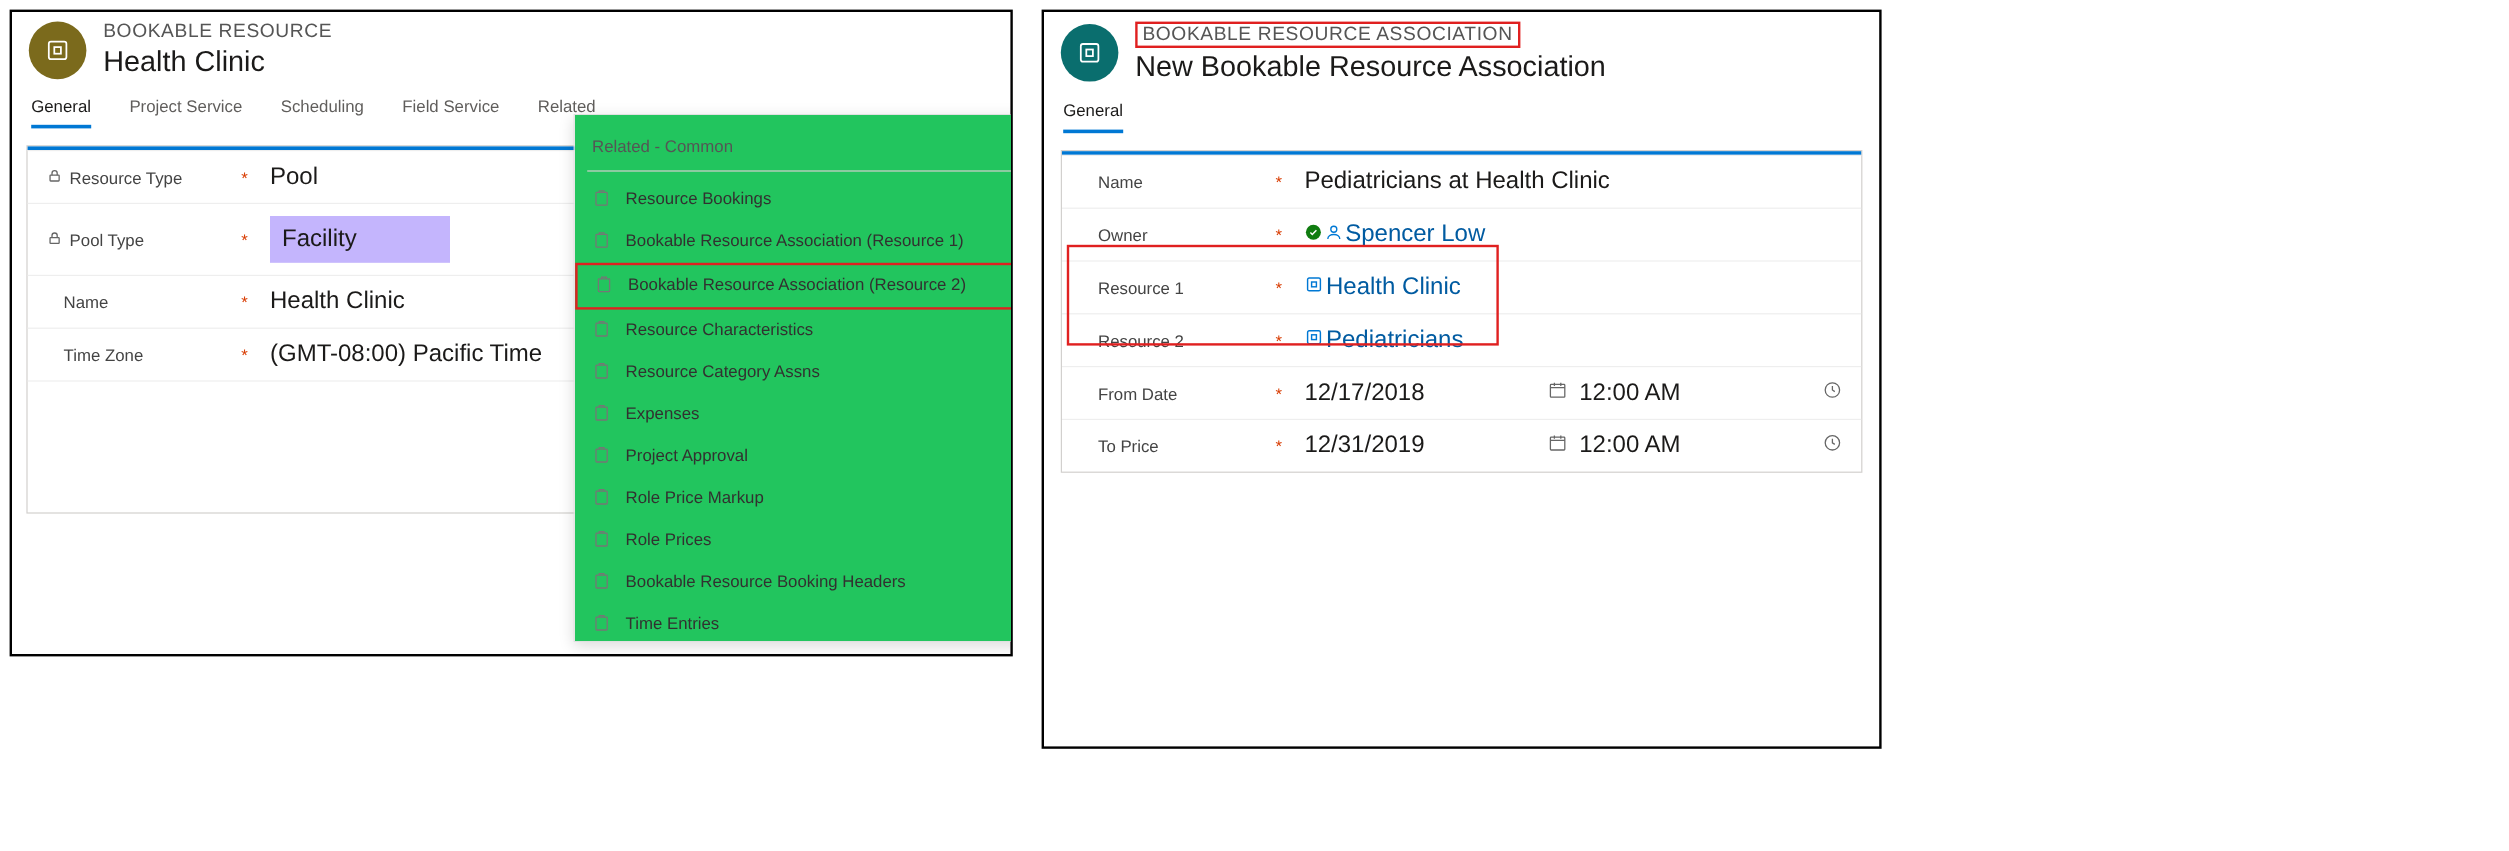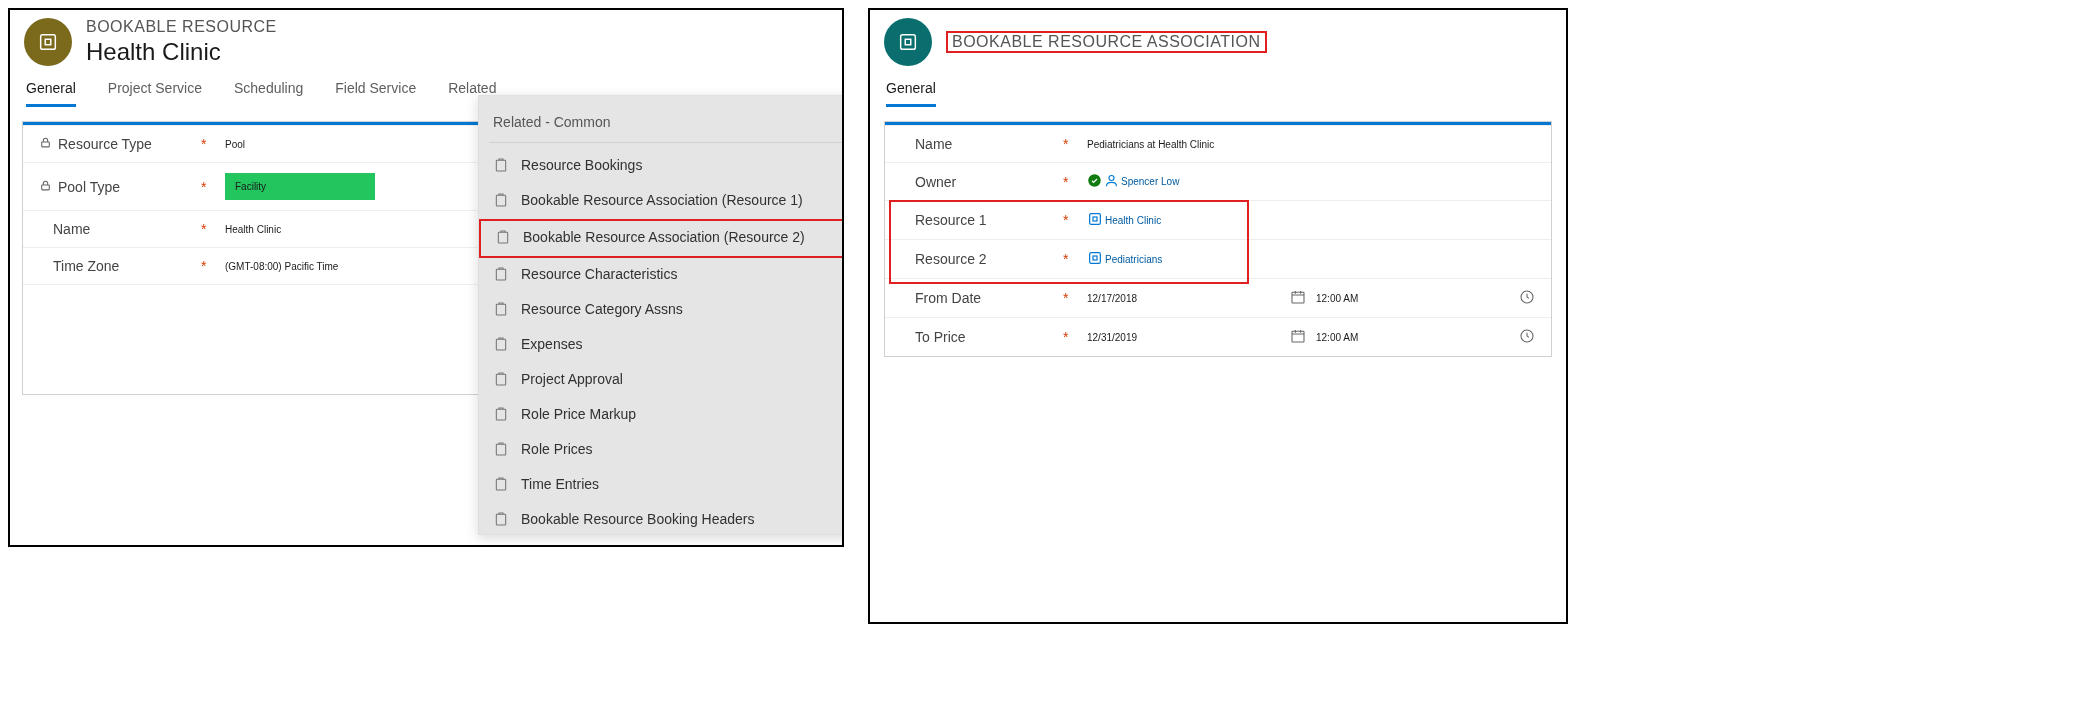--- a/index.html
+++ b/index.html
@@ -95,41 +95,41 @@
     display: flex;
     align-items: center;
     gap: 6px;
     font-size: 14px;
   }
   .field-indent { padding-left: 14px; }
   .req-star { color: #d83b01; width: 12px; }
   .field-value {
     flex: 1;
     color: #1b1a19;
-    font-size: 10px;
+    font-size: 20px;
   }
   .field-value.select-box {
-    background: #22c55e;
+    background: #c4b5fd;
     padding: 8px 10px;
     min-width: 150px;
     flex: 0 0 auto;
     border: none;
   }
   .lock-icon svg { color: #666; }
   .link-value { color: #005ba1; font-weight: 400; cursor: pointer; }
   .link-icon svg { color: #0078d4; }
   .link-icon.green svg { color: #107c10; }
 
   
   .related-popover {
     position: absolute;
     top: 85px;
     left: 468px;
     width: 402px;
-    background: #e5e5e5;
+    background: #22c55e;
     box-shadow: 0 3px 12px rgba(0,0,0,0.15);
     border: 1px solid #e0e0e0;
     padding: 6px 0 10px 0;
     max-height: 440px;
     overflow-y: scroll;
   }
   .related-popover .section-title {
     padding: 12px 14px 6px 14px;
     color: #555;
     font-size: 14px;
@@ -321,43 +321,44 @@
               <rect x="5" y="5" width="14" height="16" rx="1"></rect>
               <path d="M9 5V3h6v2"></path>
             </svg></span>
           <span>Role Prices</span>
         </div>
         <div class="related-item">
           <span class="ri-icon"><svg width="16" height="16" viewBox="0 0 24 24" fill="none" stroke="currentColor" stroke-width="1.6">
               <rect x="5" y="5" width="14" height="16" rx="1"></rect>
               <path d="M9 5V3h6v2"></path>
             </svg></span>
+          <span>Bookable Resource Booking Headers</span>
+        </div>
+        <div class="related-item">
+          <span class="ri-icon"><svg width="16" height="16" viewBox="0 0 24 24" fill="none" stroke="currentColor" stroke-width="1.6">
+              <rect x="5" y="5" width="14" height="16" rx="1"></rect>
+              <path d="M9 5V3h6v2"></path>
+            </svg></span>
           <span>Time Entries</span>
-        </div>
-        <div class="related-item">
-          <span class="ri-icon"><svg width="16" height="16" viewBox="0 0 24 24" fill="none" stroke="currentColor" stroke-width="1.6">
-              <rect x="5" y="5" width="14" height="16" rx="1"></rect>
-              <path d="M9 5V3h6v2"></path>
-            </svg></span>
-          <span>Bookable Resource Booking Headers</span>
         </div>
       </div>
   </div>
 </div>
 
 <div class="panel panel-right">
   <div class="header">
     <div class="avatar teal">
       <svg viewBox="0 0 24 24" fill="none" stroke="#fff" stroke-width="1.6">
         <rect x="4" y="4" width="16" height="16" rx="2"></rect>
         <rect x="9" y="9" width="6" height="6"></rect>
       </svg>
     </div>
     <div>
       <div class="entity-label highlight-red">BOOKABLE RESOURCE ASSOCIATION</div>
+      <div class="entity-title">New Bookable Resource Association</div>
     </div>
   </div>
 
   <div class="tabs">
     <div class="tab active">General</div>
   </div>
 
   <div class="form-card" style="position:relative;">
     <div class="top-accent"></div>
 

